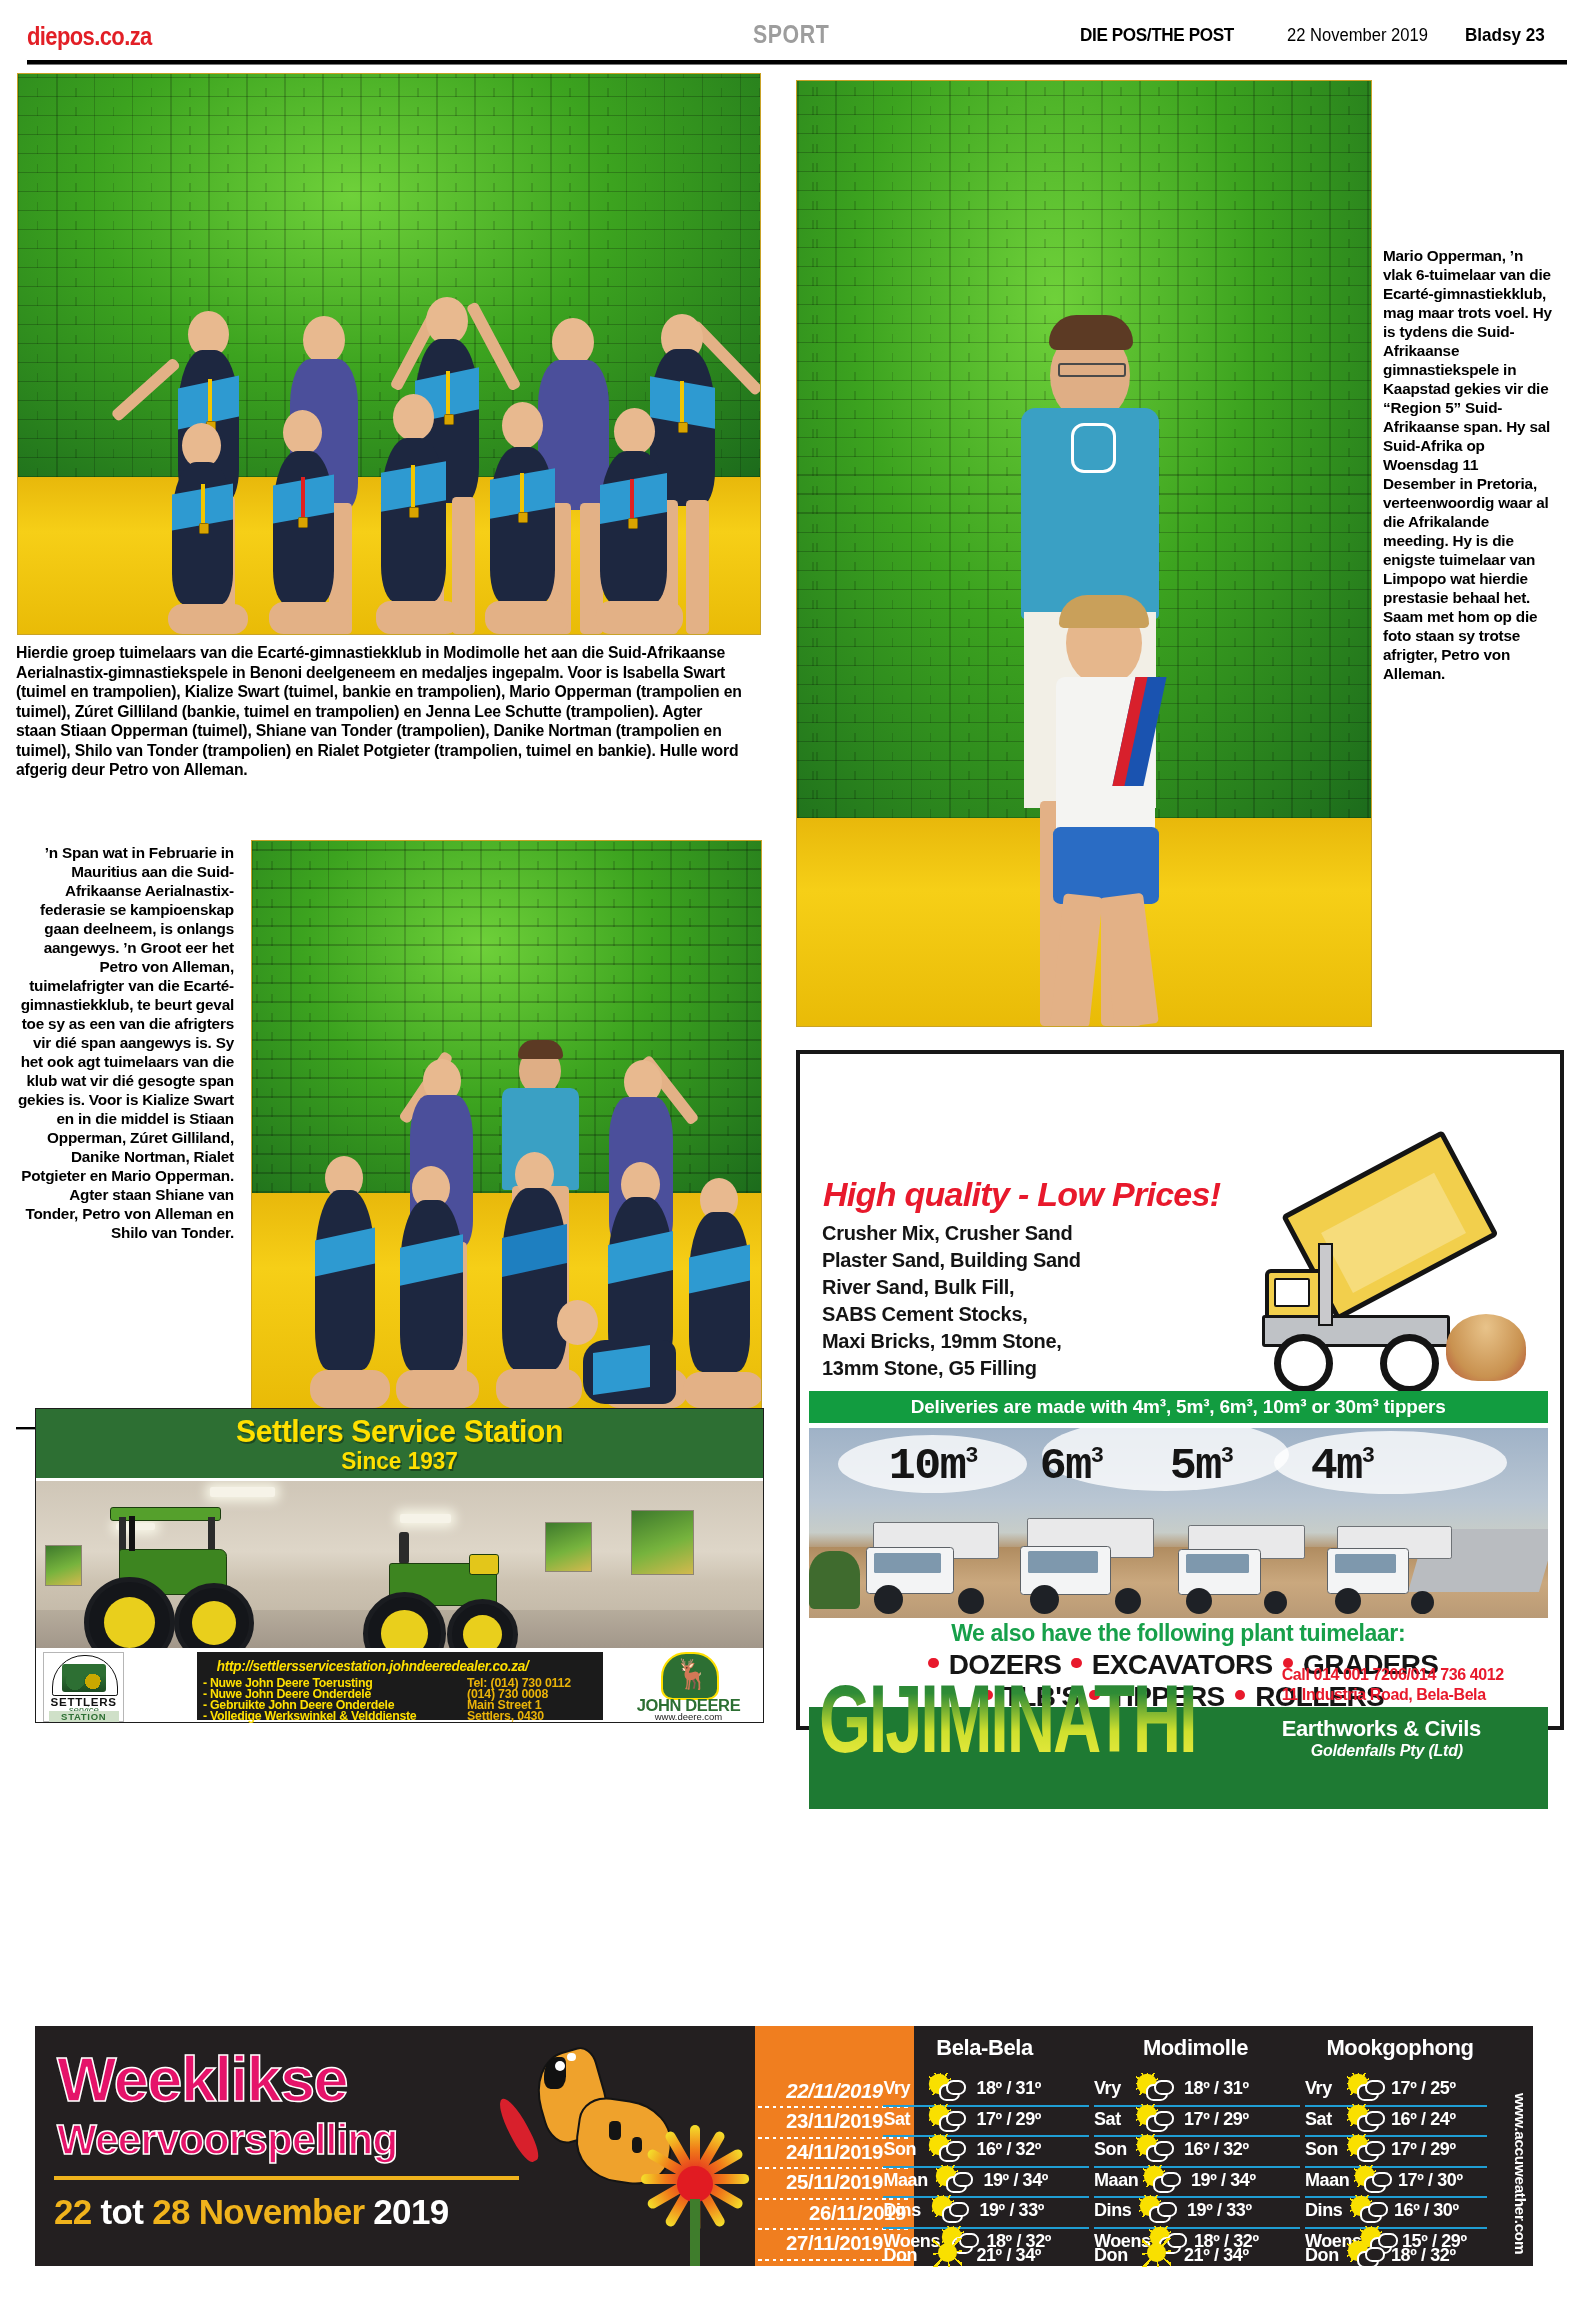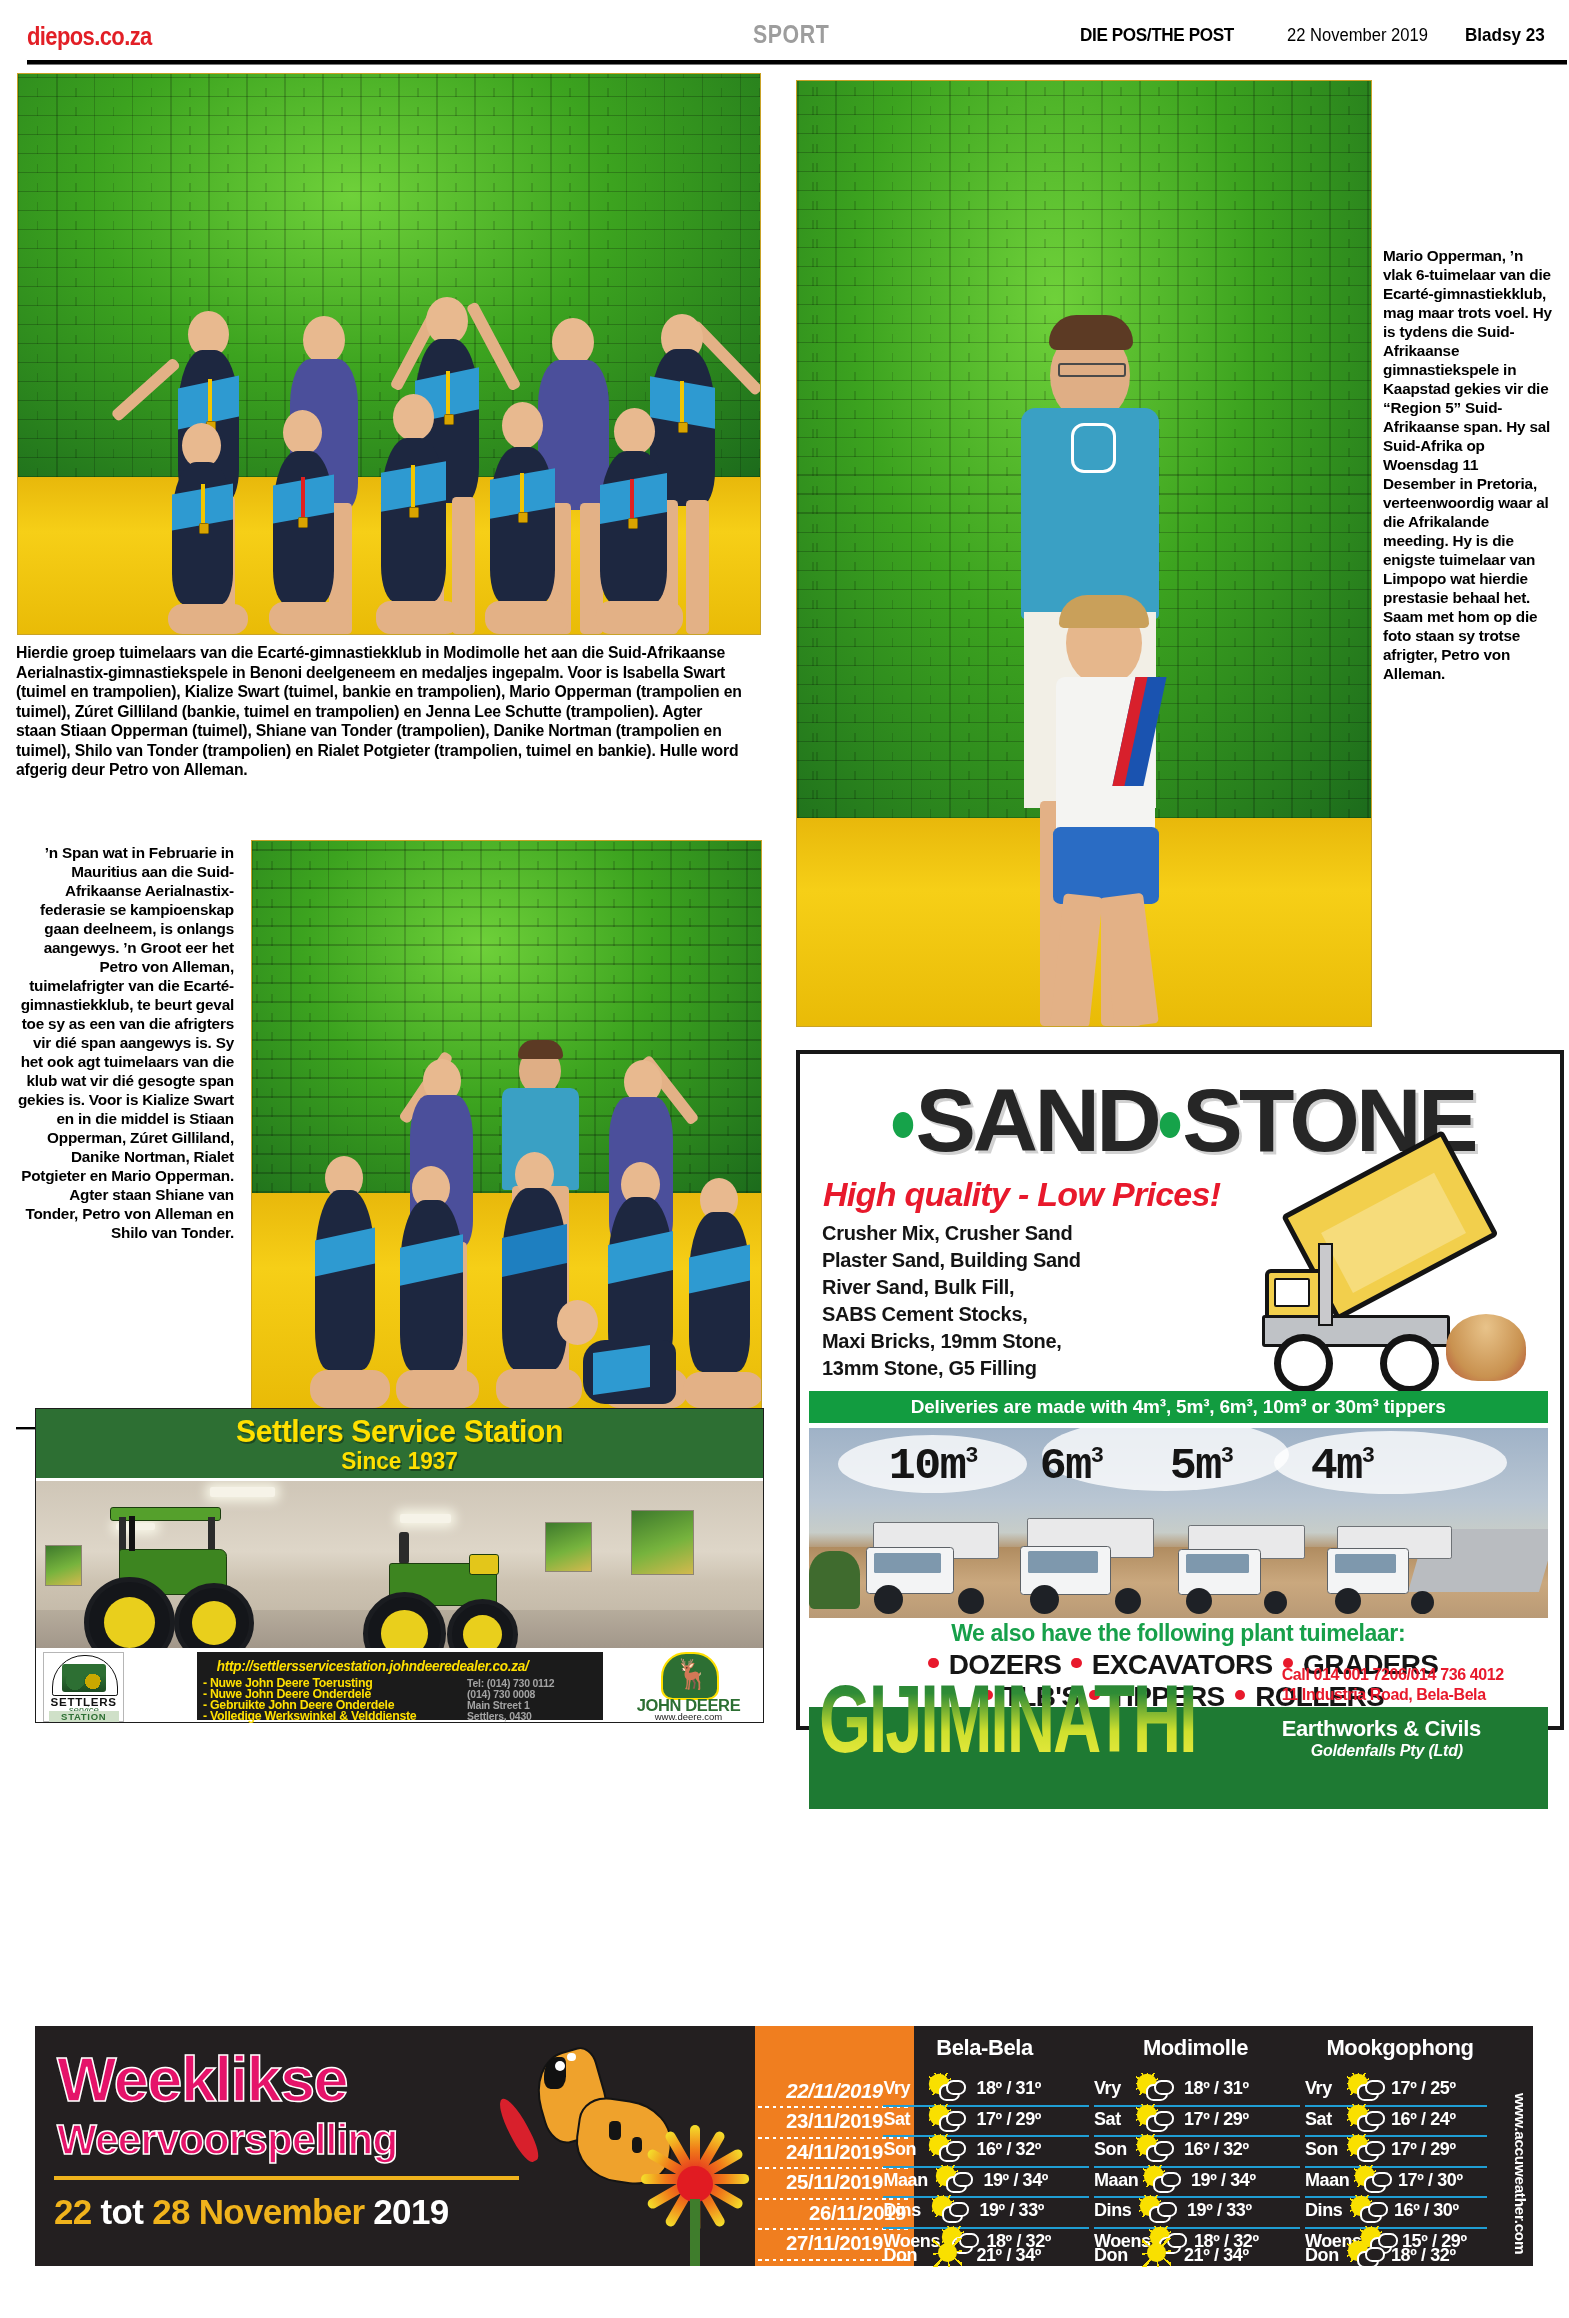--- a/index.html
+++ b/index.html
@@ -74,21 +74,21 @@
       background:radial-gradient(circle at 30% 60%, #2d6f33 0 26%, transparent 26%),
                  radial-gradient(circle at 70% 62%, #caa900 0 22%, transparent 22%),
                  linear-gradient(180deg,#2d6f33 40%,#1c4b22 100%);border-radius:2.9px;}
   #settlers-logo .l1{position:absolute;left:4.4px;top:42px;width:70px;text-align:center;font-size:11.6px;font-weight:bold;letter-spacing:0.7px;color:#111;}
   #settlers-logo .l2{position:absolute;left:4.4px;top:51px;width:70px;text-align:center;font-size:9.5px;font-style:italic;color:#2d6f33;}
   #settlers-logo .l3{position:absolute;left:4.4px;top:58px;width:70px;text-align:center;font-size:9.5px;font-weight:bold;color:#2d6f33;background:#cfe0c8;letter-spacing:0.7px;}
   #settlers-black{position:absolute;left:161px;top:1.5px;width:406px;height:68px;background:#1b1b1b;}
   #settlers-url{position:absolute;left:14.5px;top:6.5px;color:#ffe000;font-size:14px;font-weight:bold;font-style:italic;letter-spacing:-0.3px;transform:scaleX(.97);}
   #settlers-bullets{position:absolute;left:5.8px;top:26px;width:262px;color:#ffe000;font-size:13px;font-weight:bold;line-height:10.6px;letter-spacing:-0.3px;}
   #settlers-bullets div{margin-bottom:0.7px;transform:scaleX(.95);transform-origin:left;}
-  #settlers-contact{position:absolute;left:270px;top:26px;width:131px;color:#a3a3a3;font-size:11px;font-weight:bold;line-height:10.6px;letter-spacing:-0.2px;}
+  #settlers-contact{position:absolute;left:270px;top:26px;width:131px;color:#eab308;font-size:13px;font-weight:bold;line-height:10.6px;letter-spacing:-0.2px;}
   #settlers-contact div{margin-bottom:0.7px;transform:scaleX(.95);transform-origin:left;}
   #jd-brand{position:absolute;left:587px;top:0;width:131px;height:70px;}
   #jd-shield{position:absolute;left:38px;top:1.5px;width:54px;height:44px;background:#2d6f33;border:2.2px solid #ffe000;
              border-radius:25px 25px 11.6px 11.6px;}
   #jd-shield .deer{position:absolute;left:11.6px;top:5.1px;width:30.5px;height:32px;color:#ffe000;font-size:29px;line-height:30.5px;text-align:center;}
   #jd-word{position:absolute;left:0;top:45px;width:131px;text-align:center;font-size:17.4px;font-weight:bold;color:#2d6f33;letter-spacing:-0.4px;transform:scaleX(.95);}
   #jd-www{position:absolute;left:0;top:61px;width:131px;text-align:center;font-size:9.5px;color:#222;}
 
   
   #ad-sand{position:absolute;left:796px;top:1050px;width:760px;height:672px;background:#fff;border:4.4px solid #171717;}
@@ -427,23 +427,20 @@
       <div id="jd-shield">
           <div class="deer">🦌</div>
         </div>
       <div id="jd-word">JOHN DEERE</div>
       <div id="jd-www">www.deere.com</div>
     </div>
   </div>
 </div>
 
 <div id="ad-sand">
-  <div id="sand-headline">
-    <span class="greendot"></span><span>SAND</span><span class="greendot"></span><span>STONE</span>
-  </div>
   <div id="sand-sub">High quality - Low Prices!</div>
   <div id="sand-list">
     <div>Crusher Mix, Crusher Sand</div>
     <div>Plaster Sand, Building Sand</div>
     <div>River Sand, Bulk Fill,</div>
     <div>SABS Cement Stocks,</div>
     <div>Maxi Bricks, 19mm Stone,</div>
     <div>13mm Stone, G5 Filling</div>
   </div>
   <div id="sand-truck">

